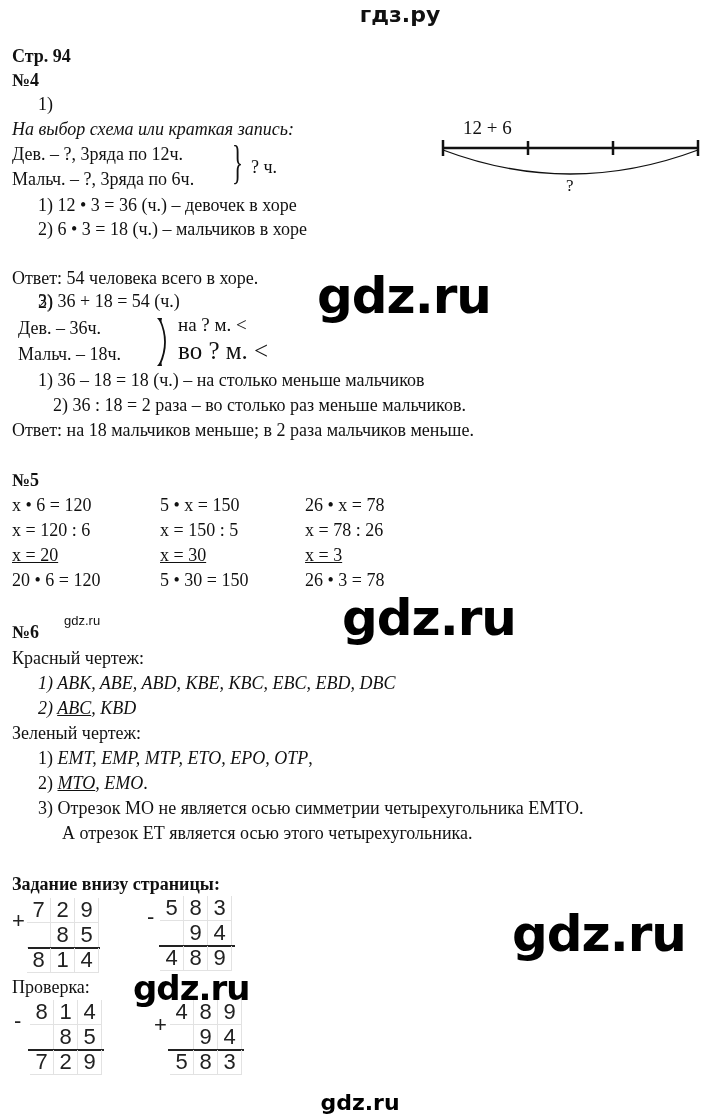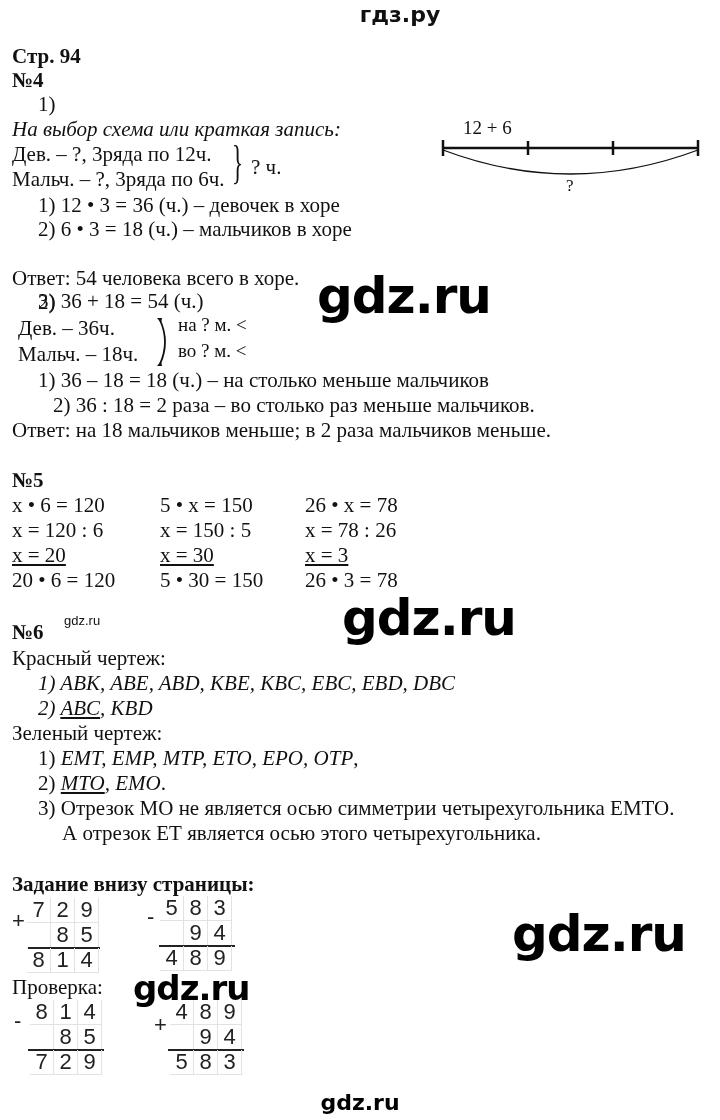--- a/index.html
+++ b/index.html
@@ -2,21 +2,21 @@
 <html><head>
 <meta charset="utf-8">
 <style>
   html, body { margin: 0; padding: 0; }
   body {
     width: 720px; height: 1120px; background: #ffffff; color: #111;
     position: relative; overflow: hidden;
     font-family: "Liberation Serif", serif;
   }
   .abs { position: absolute; white-space: nowrap; }
-  .serif { font-family: "Liberation Serif", serif; font-size: 21px; line-height: 24px; }
+  .serif { font-family: "Liberation Serif", serif; font-size: 18px; line-height: 24px; }
   .bold { font-weight: bold; }
   .ital { font-style: italic; }
   .u { text-decoration: underline; }
   .sans { font-family: "Liberation Sans", sans-serif; padding-left: 40px; }
   .wm { font-family: "DejaVu Sans", sans-serif; font-weight: bold; color: #000; letter-spacing: -1px; }
   .brace { font-family: "Liberation Serif", serif; }
   
   .col { position: absolute; }
   .col .cell {
     position: absolute; width: 23px; height: 24px;
@@ -58,21 +58,21 @@
 
 <div class="abs serif" style="left:38px;top:290px;">2)</div>
 <div class="abs serif" style="left:18px;top:316px;text-align:center;">Дев. – 36ч.</div>
 <div class="abs serif" style="left:18px;top:342px;">Мальч. – 18ч.</div>
 <svg class="abs" style="left:156px;top:316px;" width="20" height="52" viewBox="0 0 20 52">
   <path d="M4 4 Q14 26 4 48" fill="none" stroke="#111" stroke-width="1.8"></path>
   <path d="M1 2 L6 2 L5 7 Z" fill="#111"></path>
   <path d="M1 50 L6 50 L5 45 Z" fill="#111"></path>
 </svg>
 <div class="abs serif" style="left:178px;top:313px;font-size:19px;">на ? м. &lt;</div>
-<div class="abs serif" style="left:178px;top:339px;font-size:19px;">во ? м. &lt;</div>
+<div class="abs serif" style="left:178px;top:339px;font-size:25px;">во ? м. &lt;</div>
 <div class="abs serif" style="left:38px;top:368px;">1)  36 – 18 = 18 (ч.) – на столько меньше мальчиков</div>
 <div class="abs serif" style="left:38px;top:393px;margin-left:15px;">2) 36 : 18 = 2 раза – во столько раз меньше мальчиков.</div>
 <div class="abs serif" style="left:12px;top:418px;">Ответ: на 18 мальчиков меньше; в 2 раза мальчиков меньше.</div>
 
 <div class="abs serif bold" style="left:12px;top:468px;">№5</div>
 <div>
   <div class="abs serif" style="left:12px;top:493px;">x • 6 = 120</div>
   <div class="abs serif" style="left:12px;top:518px;">x = 120 : 6</div>
   <div class="abs serif u" style="left:12px;top:543px;">x = 20</div>
   <div class="abs serif" style="left:12px;top:568px;">20 • 6 = 120</div>

